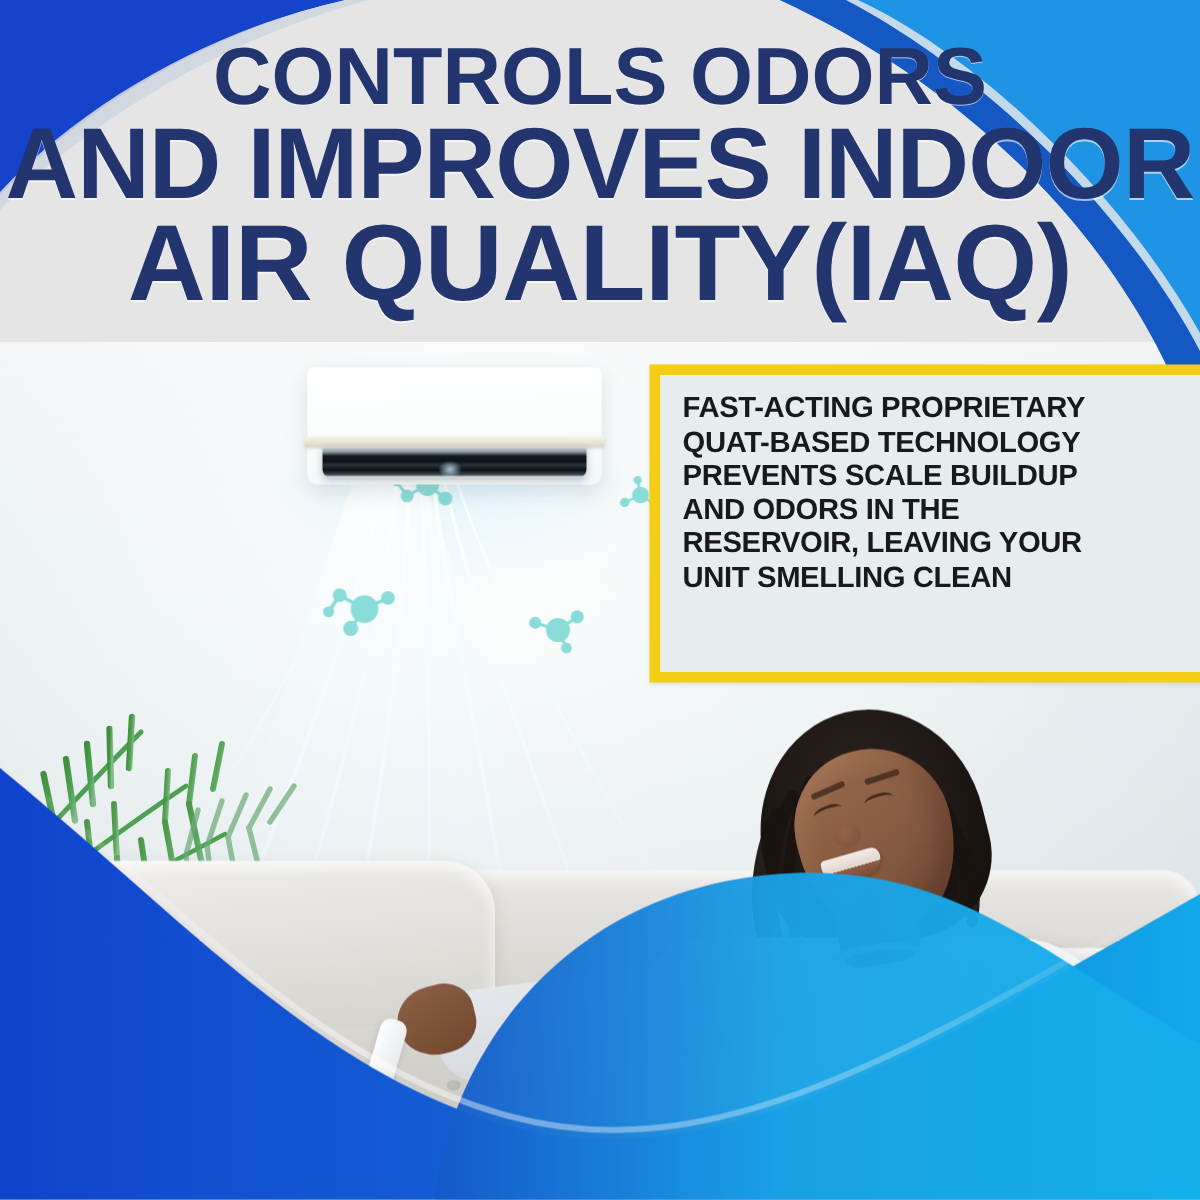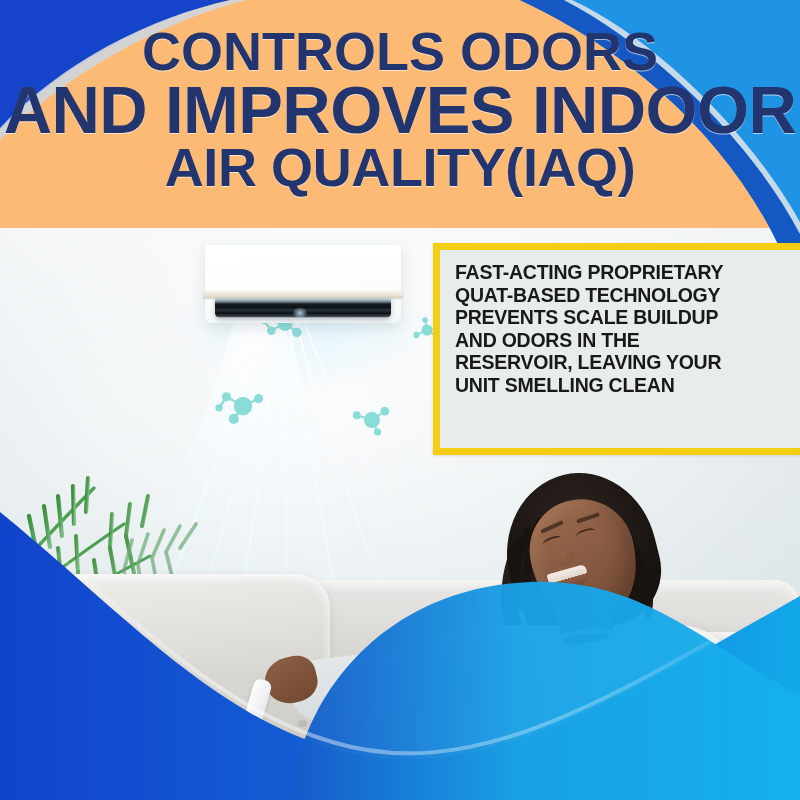--- a/index.html
+++ b/index.html
@@ -1,19 +1,19 @@
 <!DOCTYPE html>
 <html><head>
 <meta charset="utf-8">
 <style>
   html,body{margin:0;padding:0;background:#fff;}
   body{width:800px;height:800px;overflow:hidden;font-family:"Liberation Sans",sans-serif;}
 
   #poster{
-    position:relative;width:800px;height:800px;overflow:hidden;background:#fdba74;
+    position:relative;width:800px;height:800px;overflow:hidden;background:#e5e5e5;
   }
 
   
   .photo{
     position:absolute;left:0;top:228px;width:800px;height:572px;overflow:hidden;
     background:
       radial-gradient(ellipse 560px 420px at 42% 34%, #fdfefe 0%, #f2f6f7 42%, #e6ecee 75%, #dfe6e8 100%);
   }
   .wall-shade{
     position:absolute;inset:0;
@@ -163,21 +163,21 @@
     font-weight:900;
     letter-spacing:-0.5px;
     font-size:54px;
     font-family:"Liberation Sans",sans-serif;
     text-shadow:0 1px 0 rgba(255,255,255,.6);
     z-index:6;
   }
   .headline .ln{display:block;white-space:nowrap;}
   .headline .ln1{font-size:54px;letter-spacing:0px;}
   .headline .ln2{font-size:67px;letter-spacing:-0.6px;}
-  .headline .ln3{font-size:54px;letter-spacing:-0.4px;}
+  .headline .ln3{font-size:72px;letter-spacing:-0.4px;}
 
   
   .callout{
     position:absolute;left:433px;top:243px;width:380px;height:212px;
     background:#F3CE12;
     z-index:7;
     box-shadow:0 1px 3px rgba(120,110,40,.18);
   }
   .callout-inner{
     position:absolute;left:7px;top:7px;right:0px;bottom:7px;

